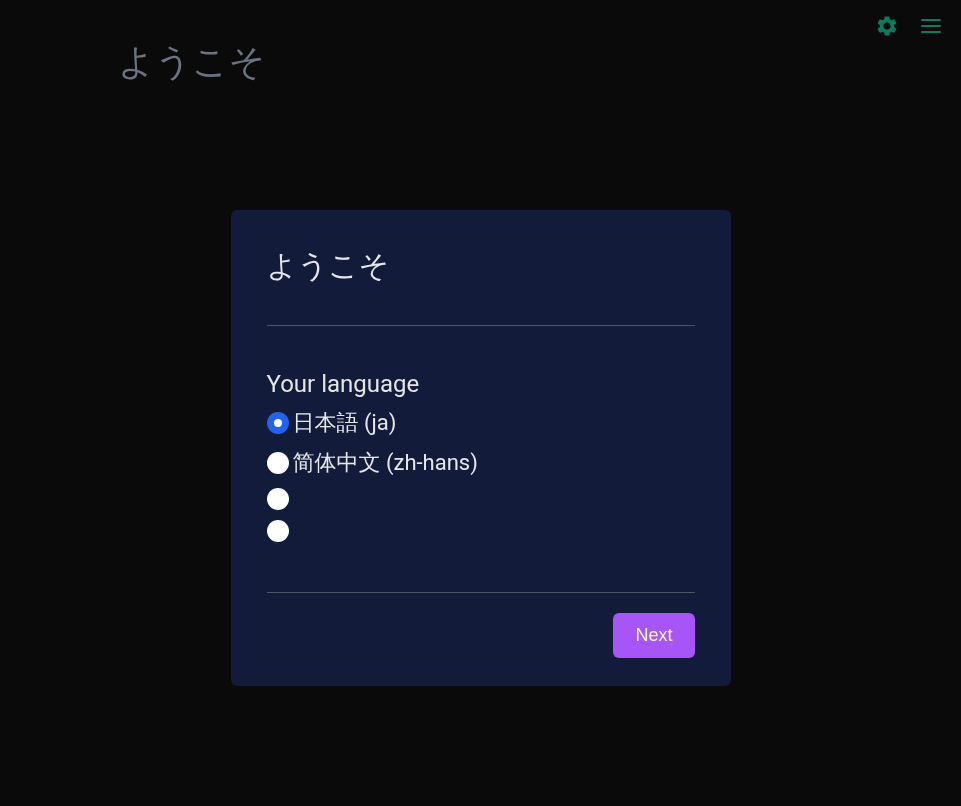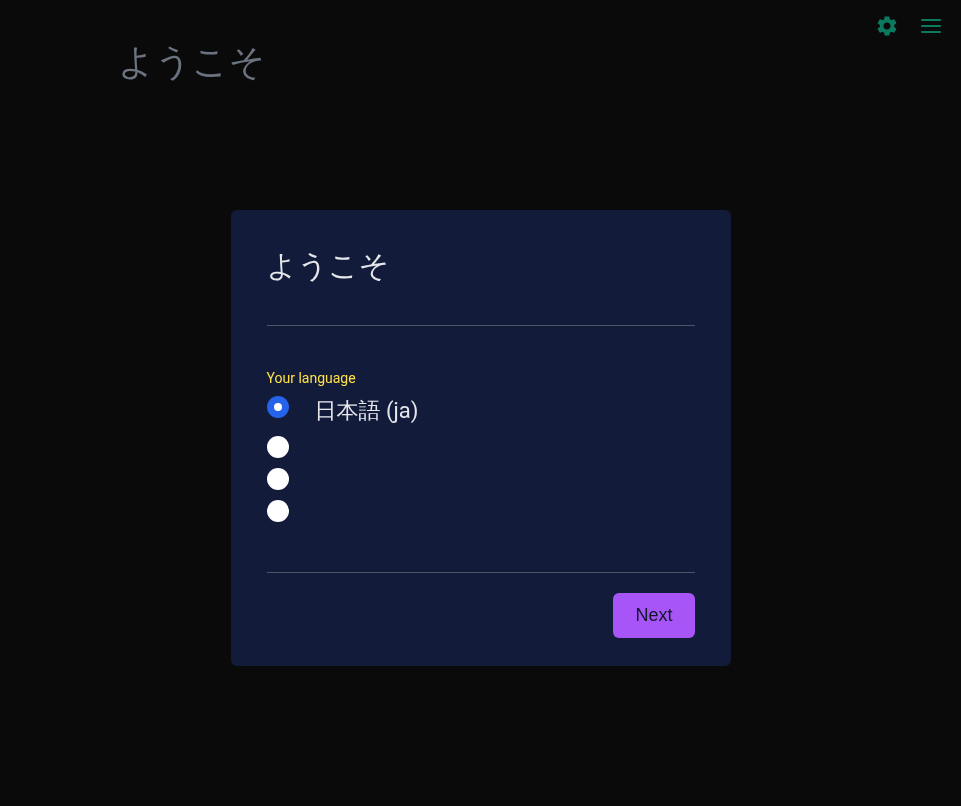--- a/index.html
+++ b/index.html
@@ -61,34 +61,34 @@
     }
     .card-title {
       font-size: 30px;
       font-weight: 400;
       color: #e5e7eb;
       padding-bottom: 38px;
       border-bottom: 1px solid #4b5563;
       margin-bottom: 44px;
     }
     .field-label {
-      font-size: 14px;
-      color: #fde047;
+      font-size: 24px;
+      color: #e5e5e5;
       margin-bottom: 10px;
     }
     .radio-list {
       display: flex;
       flex-direction: column;
       gap: 10px;
       margin-bottom: 50px;
     }
     .radio-item {
       display: flex;
-      align-items: flex-start;
-      gap: 26px;
+      align-items: center;
+      gap: 4px;
       cursor: pointer;
     }
     .radio-circle {
       width: 22px;
       height: 22px;
       border-radius: 50%;
       background: #ffffff;
       flex-shrink: 0;
       display: flex;
       align-items: center;
@@ -112,21 +112,21 @@
       border: none;
       border-top: 1px solid #4b5563;
       margin-bottom: 20px;
     }
     .card-footer {
       display: flex;
       justify-content: flex-end;
     }
     .next-btn {
       background: #a855f7;
-      color: #0f172a;
+      color: #fef9c3;
       border: none;
       border-radius: 6px;
       padding: 12px 22px;
       font-size: 18px;
       cursor: pointer;
     }
   </style>
 </head>
 <body>
 
@@ -156,20 +156,21 @@
 
   <div class="field-label">Your language</div>
 
   <div class="radio-list">
     <div class="radio-item">
       <div class="radio-circle selected"></div>
       <span class="radio-label">日本語 (ja)</span>
     </div>
     <div class="radio-item">
       <div class="radio-circle"></div>
+      <span class="radio-label">简体中文 (zh-hans)</span>
     </div>
     <div class="radio-item">
       <div class="radio-circle"></div>
     </div>
     <div class="radio-item">
       <div class="radio-circle"></div>
     </div>
   </div>
 
   <hr class="card-divider">

